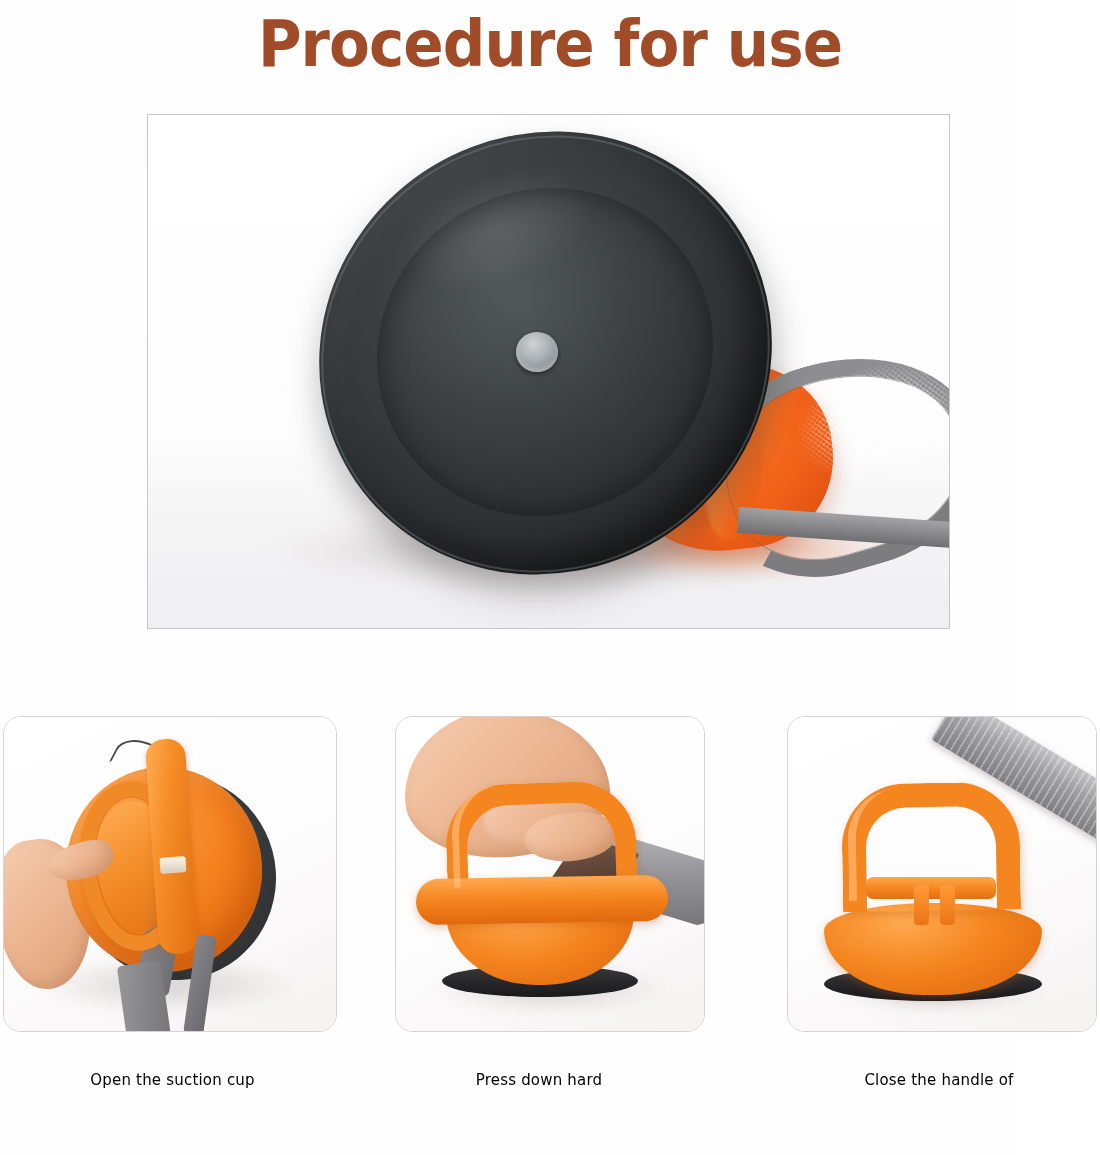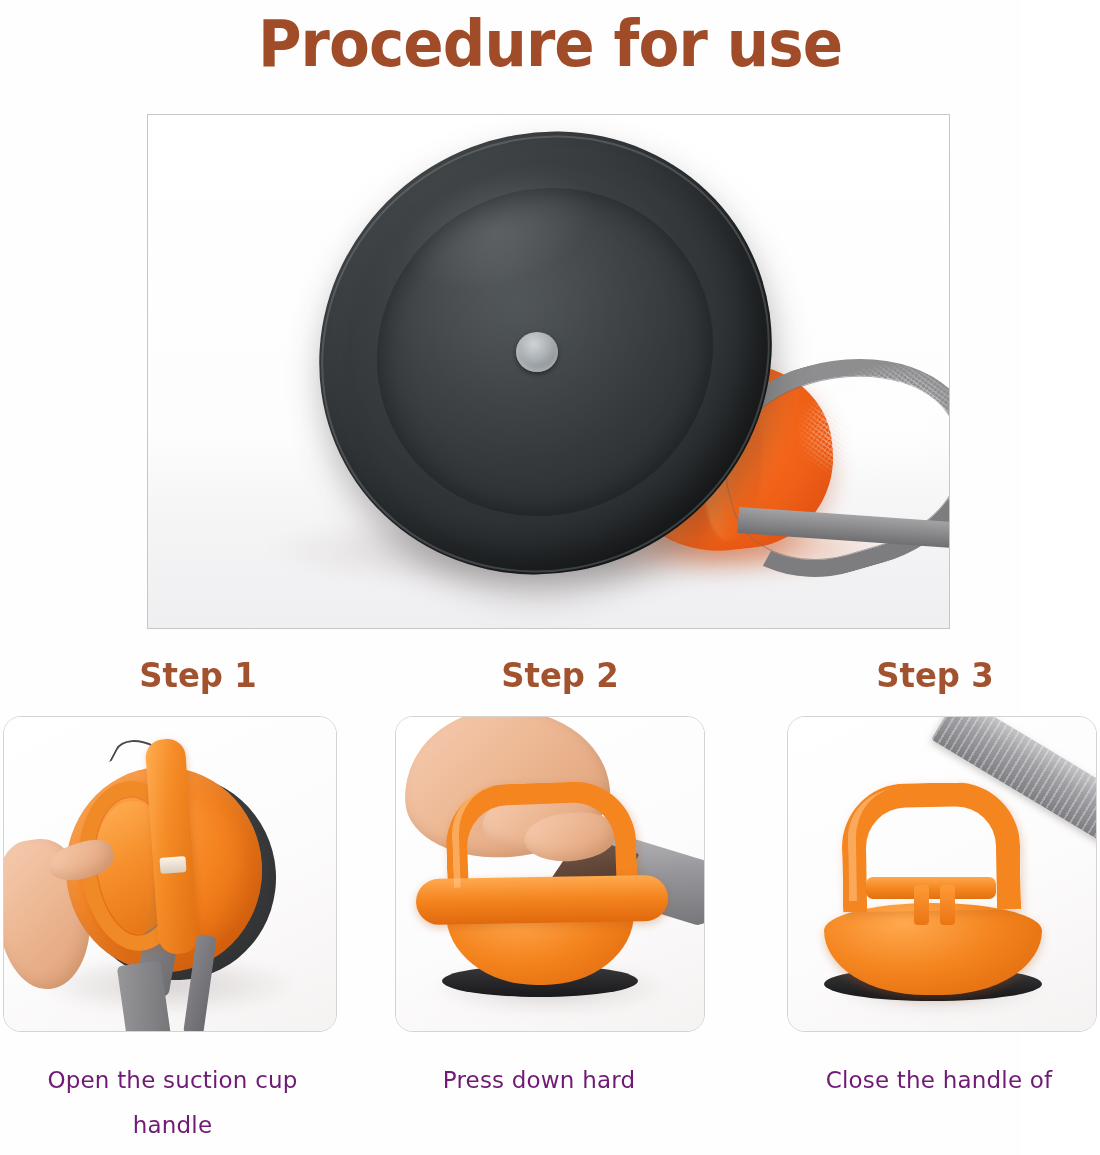--- a/index.html
+++ b/index.html
@@ -520,23 +520,23 @@
     z-index: 8;
     opacity: 0.9;
   }
 
   
   .captions { position: absolute; left: 0; top: 1058px; width: 1100px; height: 97px; }
   .caption {
     position: absolute;
     top: 0;
     font-family: "DejaVu Sans", sans-serif;
-    font-size: 23px;
+    font-size: 15px;
     line-height: 45px;
-    color: #701a75;
+    color: #000000;
     text-align: center;
     letter-spacing: 0.2px;
   }
   .caption.k1 { left: 0px;   width: 345px; }
   .caption.k2 { left: 374px; width: 330px; }
   .caption.k3 { left: 778px; width: 322px; }
   .caption .ln { display: block; }
 </style>
 </head>
 <body>
@@ -558,25 +558,20 @@
     <div class="hero-strap-texture"></div>
     <div class="hero-strap-tail"></div>
 
     <div class="hero-disc"></div>
     <div class="hero-disc-inner"></div>
     <div class="hero-disc-rim"></div>
     <div class="hero-disc-highlight"></div>
     <div class="hero-disc-nub"></div>
   </div>
 
-  <div class="step-labels">
-    <div class="step-label s1">Step 1</div>
-    <div class="step-label s2">Step 2</div>
-    <div class="step-label s3">Step 3</div>
-  </div>
 
   <div class="cards">
 
     <div class="step-card c1">
       <div class="card-scene"></div>
       <div class="sc-shadow s1-shadow"></div>
       <div class="skin s1-palm"></div>
       <div class="s1-wire"></div>
       <div class="s1-cup-dark"></div>
       <div class="s1-cup-orange"></div>
@@ -618,21 +613,20 @@
       <div class="s3-strap-edge"></div>
       <div class="s3-strap"></div>
       <div class="s3-strap-texture"></div>
     </div>
 
   </div>
 
   <div class="captions">
     <div class="caption k1">
       <span class="ln">Open the suction cup</span>
-      <span class="ln">handle</span>
     </div>
     <div class="caption k2">
       <span class="ln">Press down hard</span>
     </div>
     <div class="caption k3">
       <span class="ln">Close the handle of</span>
     </div>
   </div>
 
 </div>

